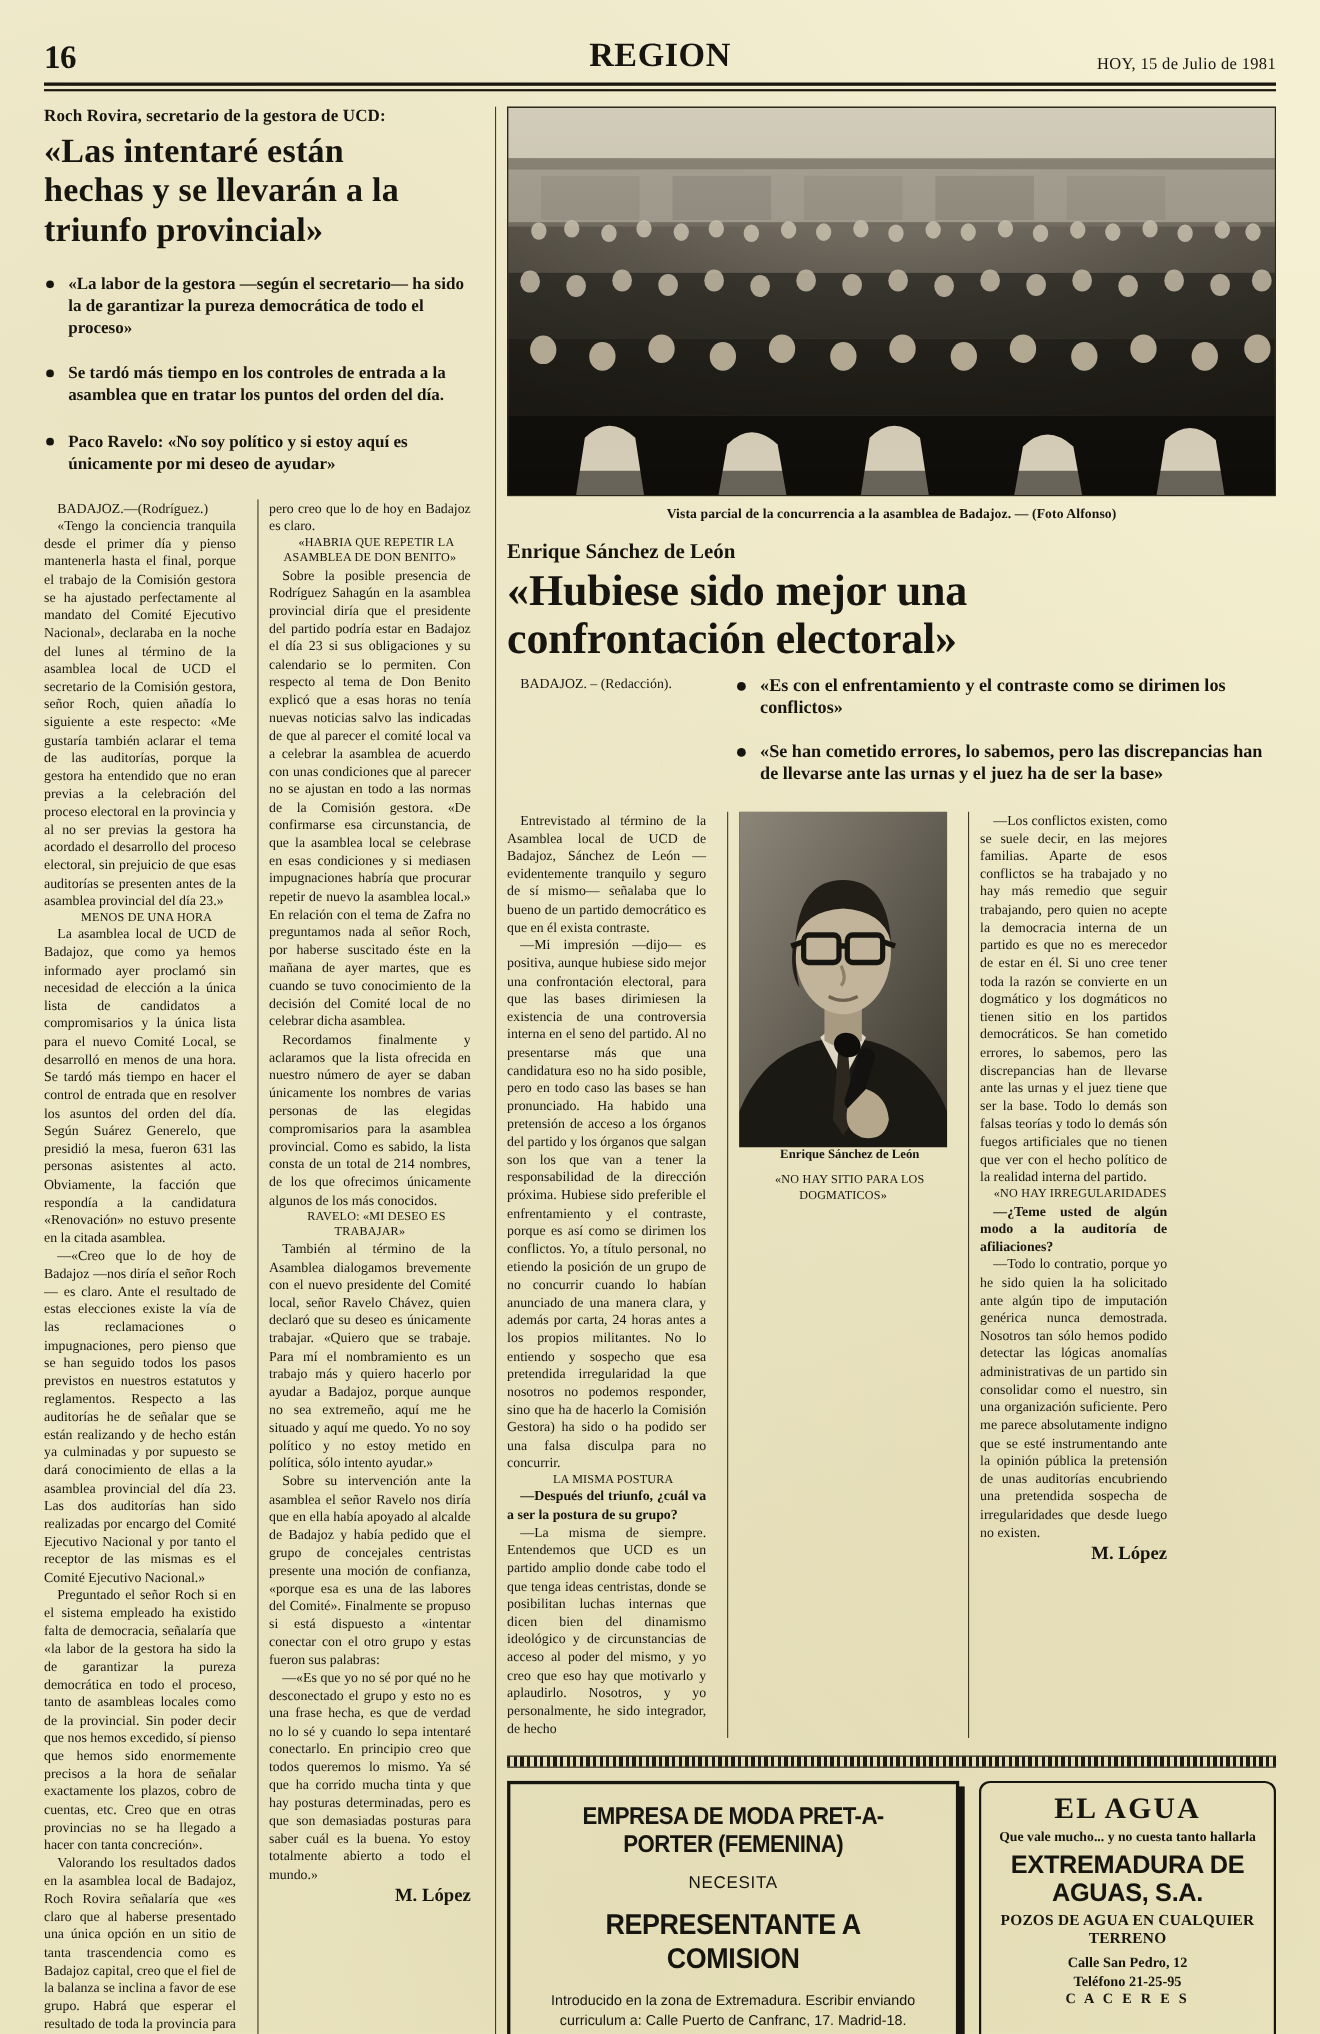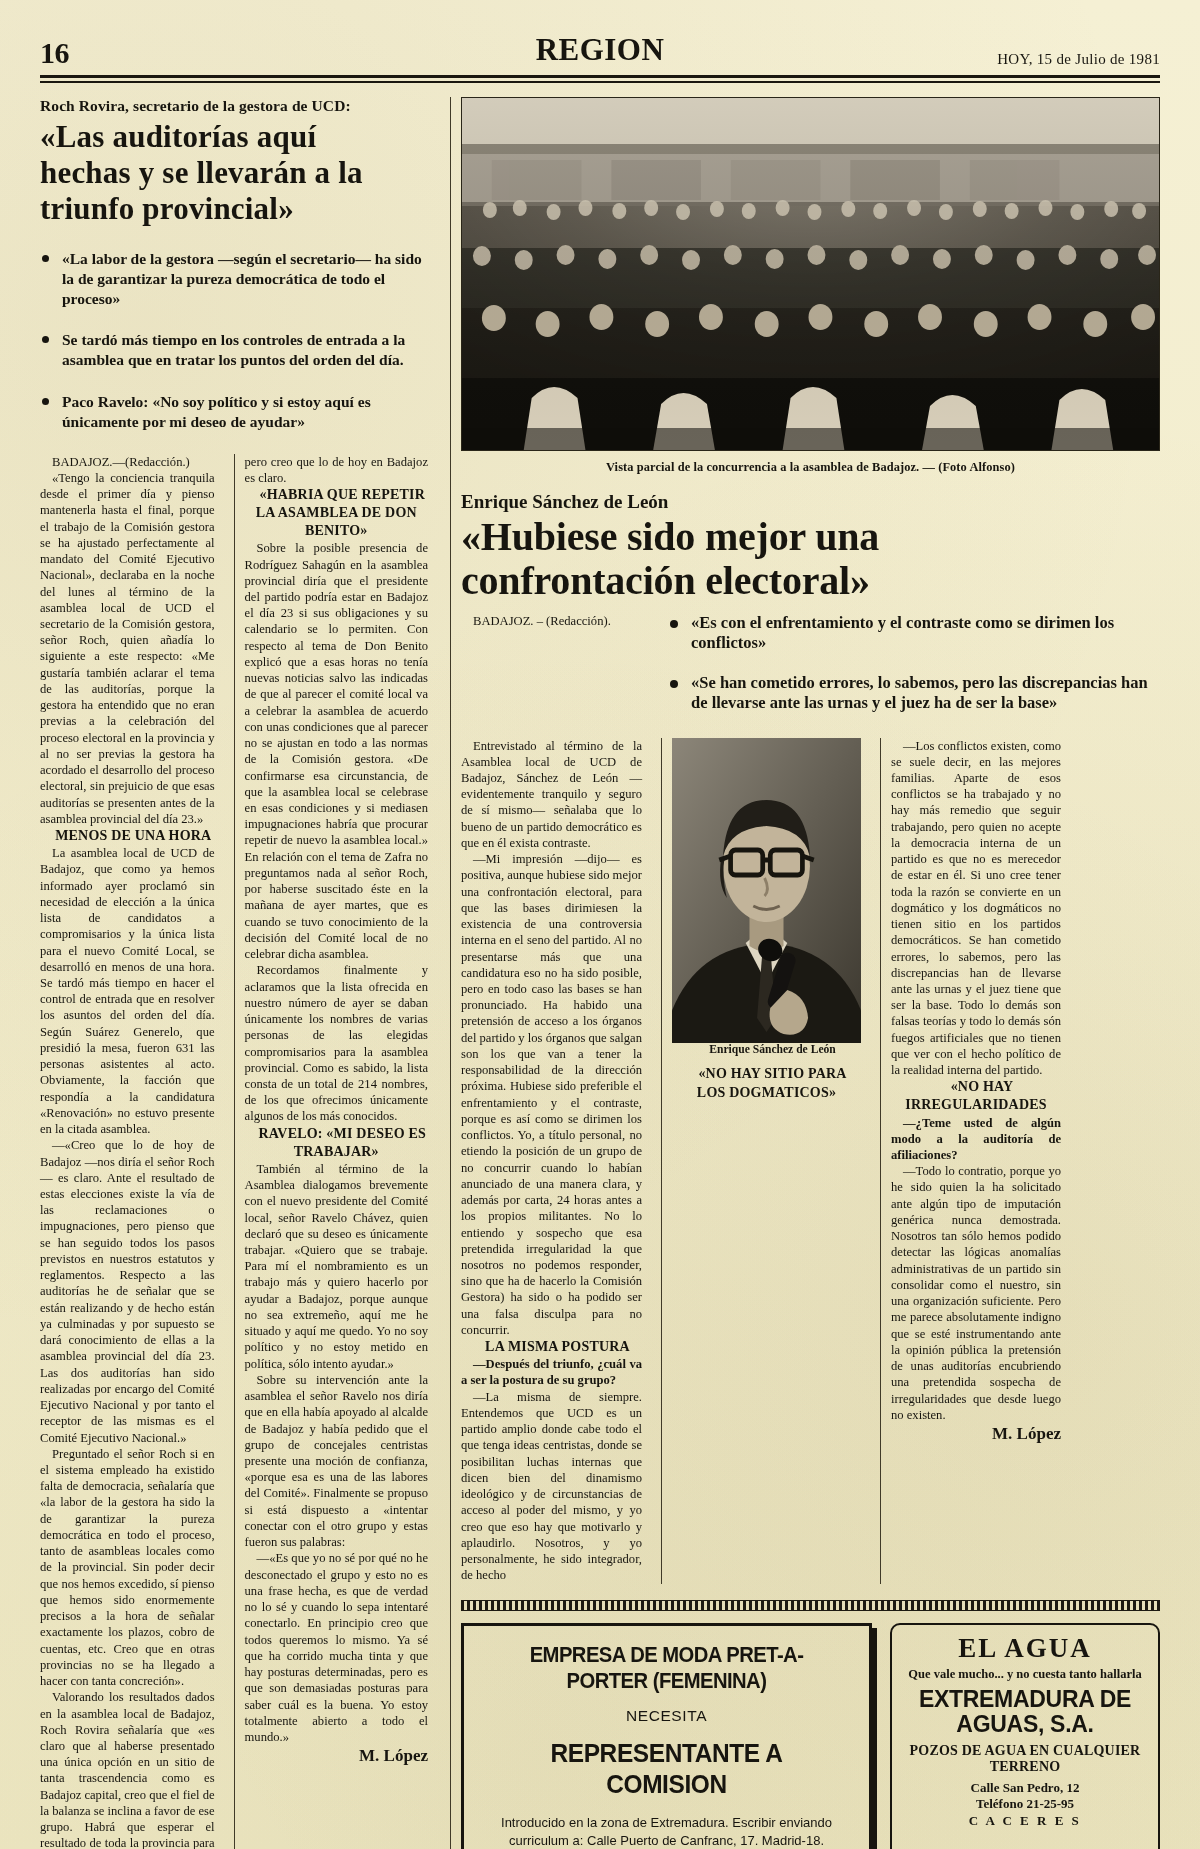--- a/index.html
+++ b/index.html
@@ -82,21 +82,21 @@
   
   .cols{display:flex;margin-top:16px;}
   .col{
     font-size:12.6px;line-height:1.29;text-align:justify;
     box-sizing:border-box;
   }
   .col p{margin:0 0 0 0;text-indent:12px;}
   .col p.noind{text-indent:0;}
   .col p + p{margin-top:0;}
   .subhead{
-    text-align:center;font-weight:bold;font-size:14px;
+    text-align:center;font-weight:normal;font-size:11px;
     margin:13px 0 9px 0;text-indent:0;letter-spacing:.2px;
   }
   .byline{font-size:12.6px;margin:0 0 6px 0;text-indent:0;}
   .signoff{text-align:right;font-weight:bold;font-size:17px;margin-top:10px;text-indent:0;}
 
   
   .photo-frame{border:1px solid #2a2619;background:#2b2820;}
   .photo{
     width:100%;height:352px;display:block;position:relative;overflow:hidden;
     background:#3a352c;
@@ -194,37 +194,37 @@
     <div class="dateline">HOY, 15 de Julio de 1981</div>
   </div>
   <div class="rule-double"></div>
 
   <div class="content">
 
     <div class="left-block">
       <div class="kicker">Roch Rovira, secretario de la gestora de UCD:</div>
       <h1 class="head-1">
         <span class="ln l-just">
-          <span>«Las auditorías aquí</span>
+          <span>«Las intentaré están</span>
         </span>
         <span class="ln l-just">
           <span>hechas y se llevarán a la</span>
         </span>
         <span class="ln">triunfo provincial»</span>
       </h1>
 
       <ul class="bullets">
         <li><span class="dot"></span><span>«La labor de la gestora —según el secretario— ha sido la de garantizar la pureza democrática de todo el proceso»</span></li>
         <li><span class="dot"></span><span>Se tardó más tiempo en los controles de entrada a la asamblea que en tratar los puntos del orden del día.</span></li>
         <li><span class="dot"></span><span>Paco Ravelo: «No soy político y si estoy aquí es únicamente por mi deseo de ayudar»</span></li>
       </ul>
 
       <div class="cols">
         <div class="col" style="width:186px;padding-right:9px;">
-          <p class="byline">BADAJOZ.—(Redacción.)</p>
+          <p class="byline">BADAJOZ.—(Rodríguez.)</p>
           <p>«Tengo la conciencia tranquila desde el primer día y pienso mantenerla hasta el final, porque el trabajo de la Comisión gestora se ha ajustado perfectamente al mandato del Comité Ejecutivo Nacional», declaraba en la noche del lunes al término de la asamblea local de UCD el secretario de la Comisión gestora, señor Roch, quien añadía lo siguiente a este respecto: «Me gustaría también aclarar el tema de las auditorías, porque la gestora ha entendido que no eran previas a la celebración del proceso electoral en la provincia y al no ser previas la gestora ha acordado el desarrollo del proceso electoral, sin prejuicio de que esas auditorías se presenten antes de la asamblea provincial del día 23.»</p>
           <p class="subhead">MENOS DE UNA HORA</p>
           <p>La asamblea local de UCD de Badajoz, que como ya hemos informado ayer proclamó sin necesidad de elección a la única lista de candidatos a compromisarios y la única lista para el nuevo Comité Local, se desarrolló en menos de una hora. Se tardó más tiempo en hacer el control de entrada que en resolver los asuntos del orden del día. Según Suárez Generelo, que presidió la mesa, fueron 631 las personas asistentes al acto. Obviamente, la facción que respondía a la candidatura «Renovación» no estuvo presente en la citada asamblea.</p>
           <p>—«Creo que lo de hoy de Badajoz —nos diría el señor Roch— es claro. Ante el resultado de estas elecciones existe la vía de las reclamaciones o impugnaciones, pero pienso que se han seguido todos los pasos previstos en nuestros estatutos y reglamentos. Respecto a las auditorías he de señalar que se están realizando y de hecho están ya culminadas y por supuesto se dará conocimiento de ellas a la asamblea provincial del día 23. Las dos auditorías han sido realizadas por encargo del Comité Ejecutivo Nacional y por tanto el receptor de las mismas es el Comité Ejecutivo Nacional.»</p>
           <p>Preguntado el señor Roch si en el sistema empleado ha existido falta de democracia, señalaría que «la labor de la gestora ha sido la de garantizar la pureza democrática en todo el proceso, tanto de asambleas locales como de la provincial. Sin poder decir que nos hemos excedido, sí pienso que hemos sido enormemente precisos a la hora de señalar exactamente los plazos, cobro de cuentas, etc. Creo que en otras provincias no se ha llegado a hacer con tanta concreción».</p>
           <p>Valorando los resultados dados en la asamblea local de Badajoz, Roch Rovira señalaría que «es claro que al haberse presentado una única opción en un sitio de tanta trascendencia como es Badajoz capital, creo que el fiel de la balanza se inclina a favor de ese grupo. Habrá que esperar el resultado de toda la provincia para saber cómo puede ser esa elección,</p>
         </div>
         <div class="vrule"></div>
         <div class="col" style="width:186px;">
           <p class="noind">pero creo que lo de hoy en Badajoz es claro.</p>

